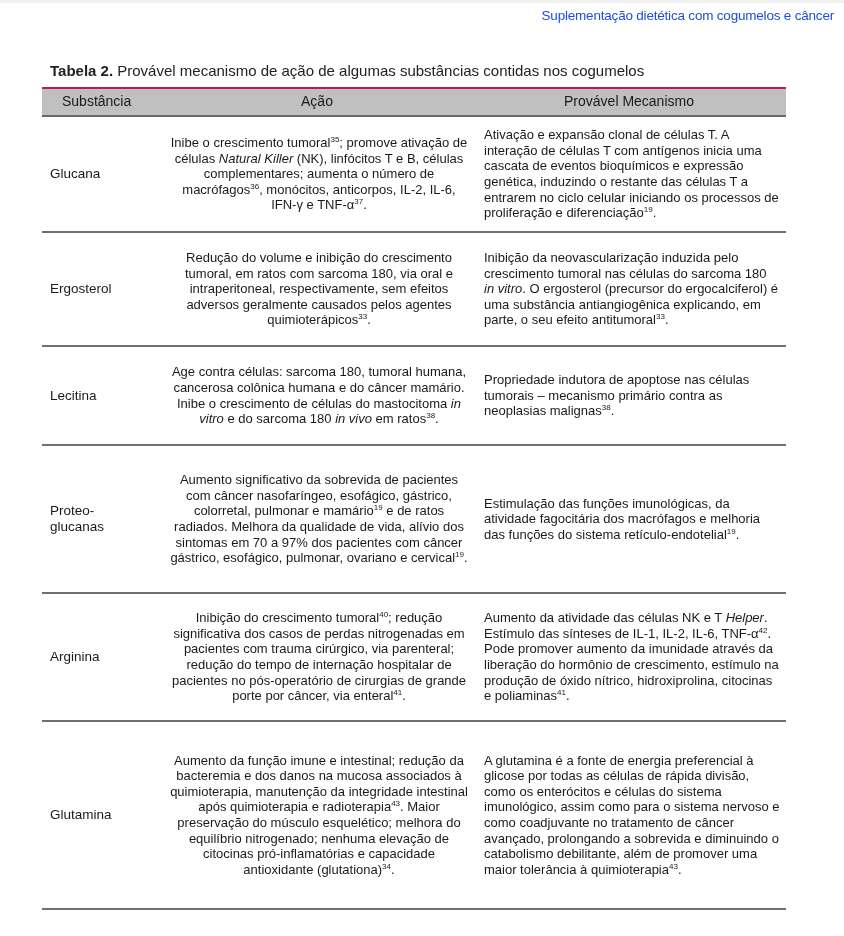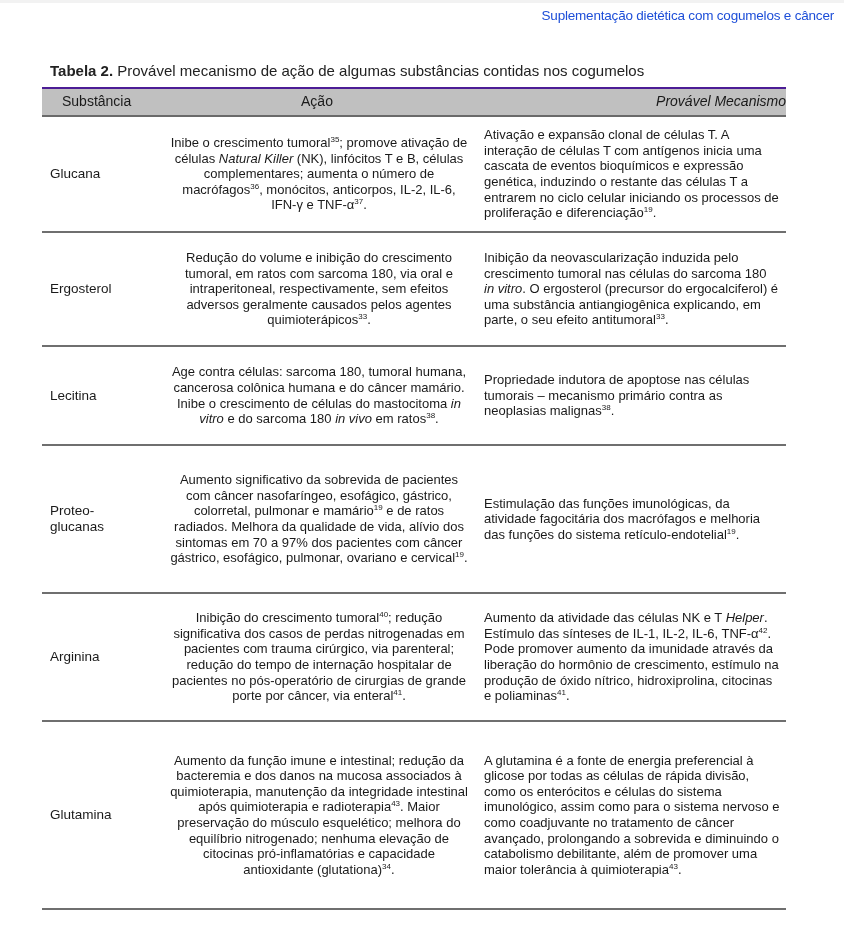--- a/index.html
+++ b/index.html
@@ -7,25 +7,25 @@
          font-family:"DejaVu Sans", sans-serif; color:#1a1a1a; }
   .running-head { position:absolute; right:10px; top:8px; font-size:13.5px; color:#1d4ed8;
                   font-family:"Liberation Sans", sans-serif; letter-spacing:-0.2px; }
   .top-strip { position:absolute; left:0; top:0; width:844px; height:3px; background:#f2f2f2; }
   .caption { position:absolute; left:50px; top:62px; font-size:15px; color:#222;
              font-family:Liberation Sans, sans-serif; }
   .caption b { font-weight:bold; }
   table.tbl { position:absolute; left:42px; top:87px; width:744px; border-collapse:collapse;
               font-family:"Liberation Sans", sans-serif; font-size:13px; line-height:15.6px; }
   table.tbl thead th { background:#c0c0c0; font-weight:normal; height:26px; padding:0;
-                       border-top:2px solid #4c1d95; border-bottom:2px solid #6a6a6a;
+                       border-top:2px solid #be185d; border-bottom:2px solid #6a6a6a;
                        font-size:14px; color:#1a1a1a; }
   table.tbl th.c1 { text-align:left; padding-left:20px; width:100px; }
   table.tbl th.c2 { text-align:center; width:310px; }
-  table.tbl th.c3 { text-align:right;font-style:italic; }
+  table.tbl th.c3 { text-align:center; }
   table.tbl td { border-bottom:2px solid #6f6f6f; vertical-align:middle; padding:4px 4px; }
   table.tbl td.sub { text-align:left; padding-left:8px; font-size:13.5px; width:96px; }
   table.tbl td.act { text-align:center; padding-left:8px; padding-right:4px; }
   table.tbl td.mec { text-align:left; padding-left:12px; padding-right:6px; }
   sup { font-size:8px; line-height:0; vertical-align:super; }
   i { font-style:italic; }
 </style>
 </head>
 <body>
 

